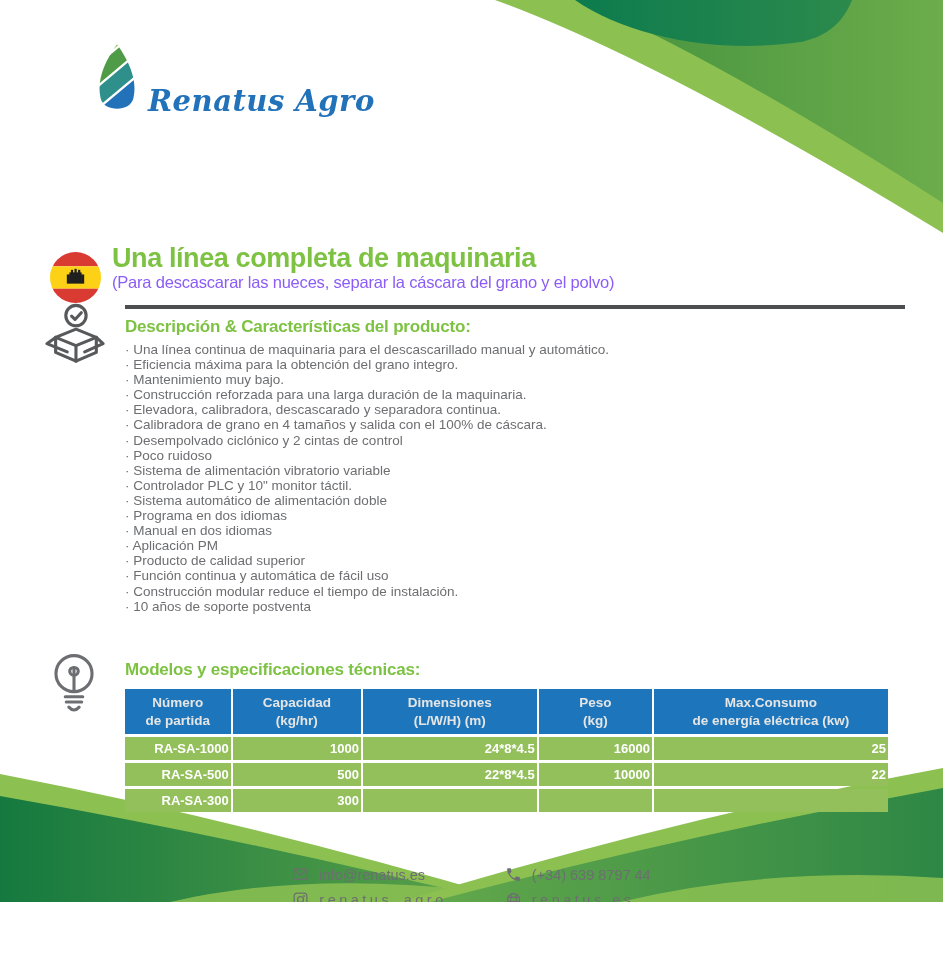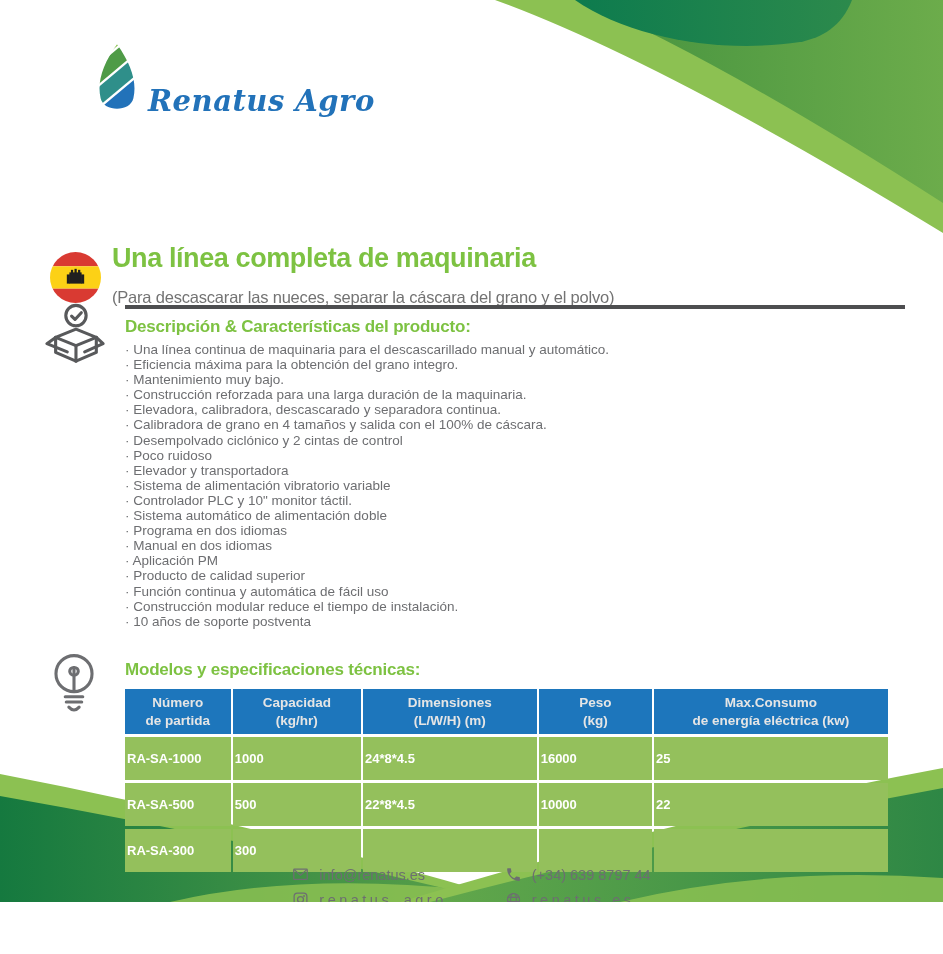--- a/index.html
+++ b/index.html
@@ -14,39 +14,39 @@
   .logo{position:absolute;left:93px;top:42px;display:flex;align-items:flex-end;gap:7px;}
   .logo-leaf{width:48px;height:78px;display:block;}
   .logo-text{
     font-family:"DejaVu Serif",serif;font-style:italic;font-weight:bold;
     font-size:29px;color:#2272b9;padding-bottom:2px;letter-spacing:0.5px;
   }
   
   .flag-wrap{position:absolute;left:50px;top:252px;width:51px;height:51px;}
   .hero{position:absolute;left:112px;top:243px;width:740px;}
   .hero-title{font-size:27px;font-weight:bold;color:#7dc242;line-height:1.12;letter-spacing:-0.4px;}
-  .hero-subtitle{font-size:16.5px;color:#737373;margin-top:15px;letter-spacing:-0.2px;}
+  .hero-subtitle{font-size:16.5px;color:#8b5cf6;margin-top:0;letter-spacing:-0.2px;}
   .divider{position:absolute;left:125px;top:305px;width:780px;height:4px;background:#4d4e50;}
   
   .box-icon-wrap{position:absolute;left:44px;top:302px;width:62px;height:64px;}
   .desc{position:absolute;left:125px;top:317px;width:770px;}
   .sec-heading{font-size:17px;font-weight:bold;color:#7dc242;letter-spacing:-0.2px;}
   .bullets{list-style:none;margin:5px 0 0 0;padding:0;font-size:13.5px;line-height:15.1px;color:#6d6e71;}
   .bullets li::before{content:"· ";}
   
   .bulb-icon-wrap{position:absolute;left:51px;top:652px;width:46px;height:68px;}
   .specs{position:absolute;left:125px;top:660px;width:763px;}
   .specs table{width:calc(100% + 4px);margin:6px 0 0 -2px;border-collapse:separate;border-spacing:2px 3px;}
   .specs th{
     background:#1d76bc;color:#e5e5e5;font-size:13.5px;font-weight:bold;line-height:1.3;
     white-space:pre-line;text-align:center;vertical-align:middle;padding:5px 2px;
   }
   .specs td{
     background:#94c05c;color:#fff;font-size:13px;font-weight:bold;
-    text-align:left;vertical-align:middle;height:21px;padding:11px 2px;
+    text-align:right;vertical-align:middle;height:21px;padding:1px 2px;
   }
   
   .footer{position:absolute;left:0;top:866px;width:100%;display:flex;justify-content:center;gap:58px;}
   .contact-col{display:flex;flex-direction:column;gap:8px;text-align:center;}
   .contact-row{display:flex;align-items:center;gap:10px;color:#6d6e71;font-size:14.5px;}
   .contact-row svg{flex:0 0 auto;display:block;}
   .ls{letter-spacing:3.5px;}
 </style>
 </head>
 <body>
@@ -153,21 +153,20 @@
     <div class="sec-heading">Descripción &amp; Características del producto:</div>
     <ul class="bullets">
       <li>Una línea continua de maquinaria para el descascarillado manual y automático.</li>
       <li>Eficiencia máxima para la obtención del grano integro.</li>
       <li>Mantenimiento muy bajo.</li>
       <li>Construcción reforzada para una larga duración de la maquinaria.</li>
       <li>Elevadora, calibradora, descascarado y separadora continua.</li>
       <li>Calibradora de grano en 4 tamaños y salida con el 100% de cáscara.</li>
       <li>Desempolvado ciclónico y 2 cintas de control</li>
       <li>Poco ruidoso</li>
-      <li>Elevador y transportadora</li>
       <li>Sistema de alimentación vibratorio variable</li>
       <li>Controlador PLC y 10" monitor táctil.</li>
       <li>Sistema automático de alimentación doble</li>
       <li>Programa en dos idiomas</li>
       <li>Manual en dos idiomas</li>
       <li>Aplicación PM</li>
       <li>Producto de calidad superior</li>
       <li>Función continua y automática de fácil uso</li>
       <li>Construcción modular reduce el tiempo de instalación.</li>
       <li>10 años de soporte postventa</li>

